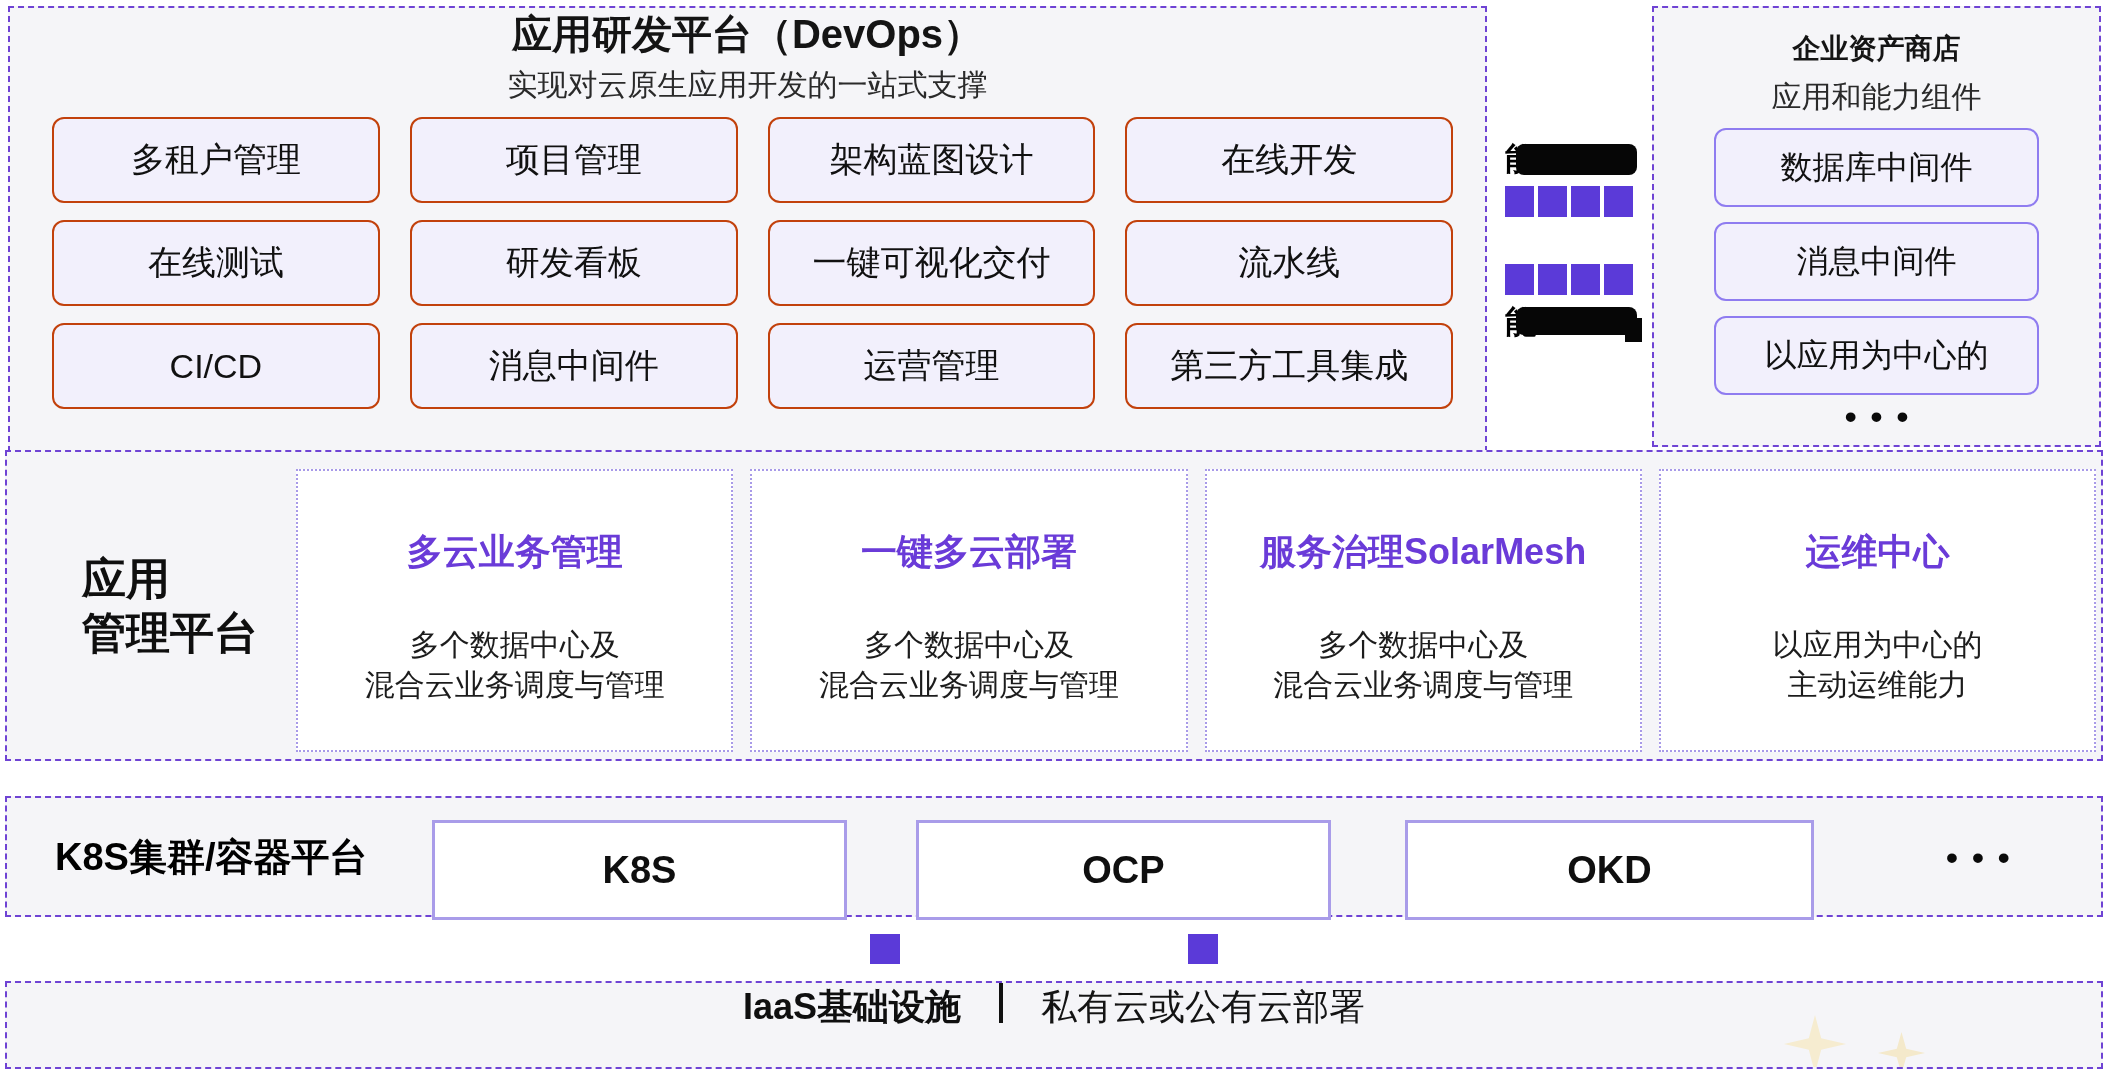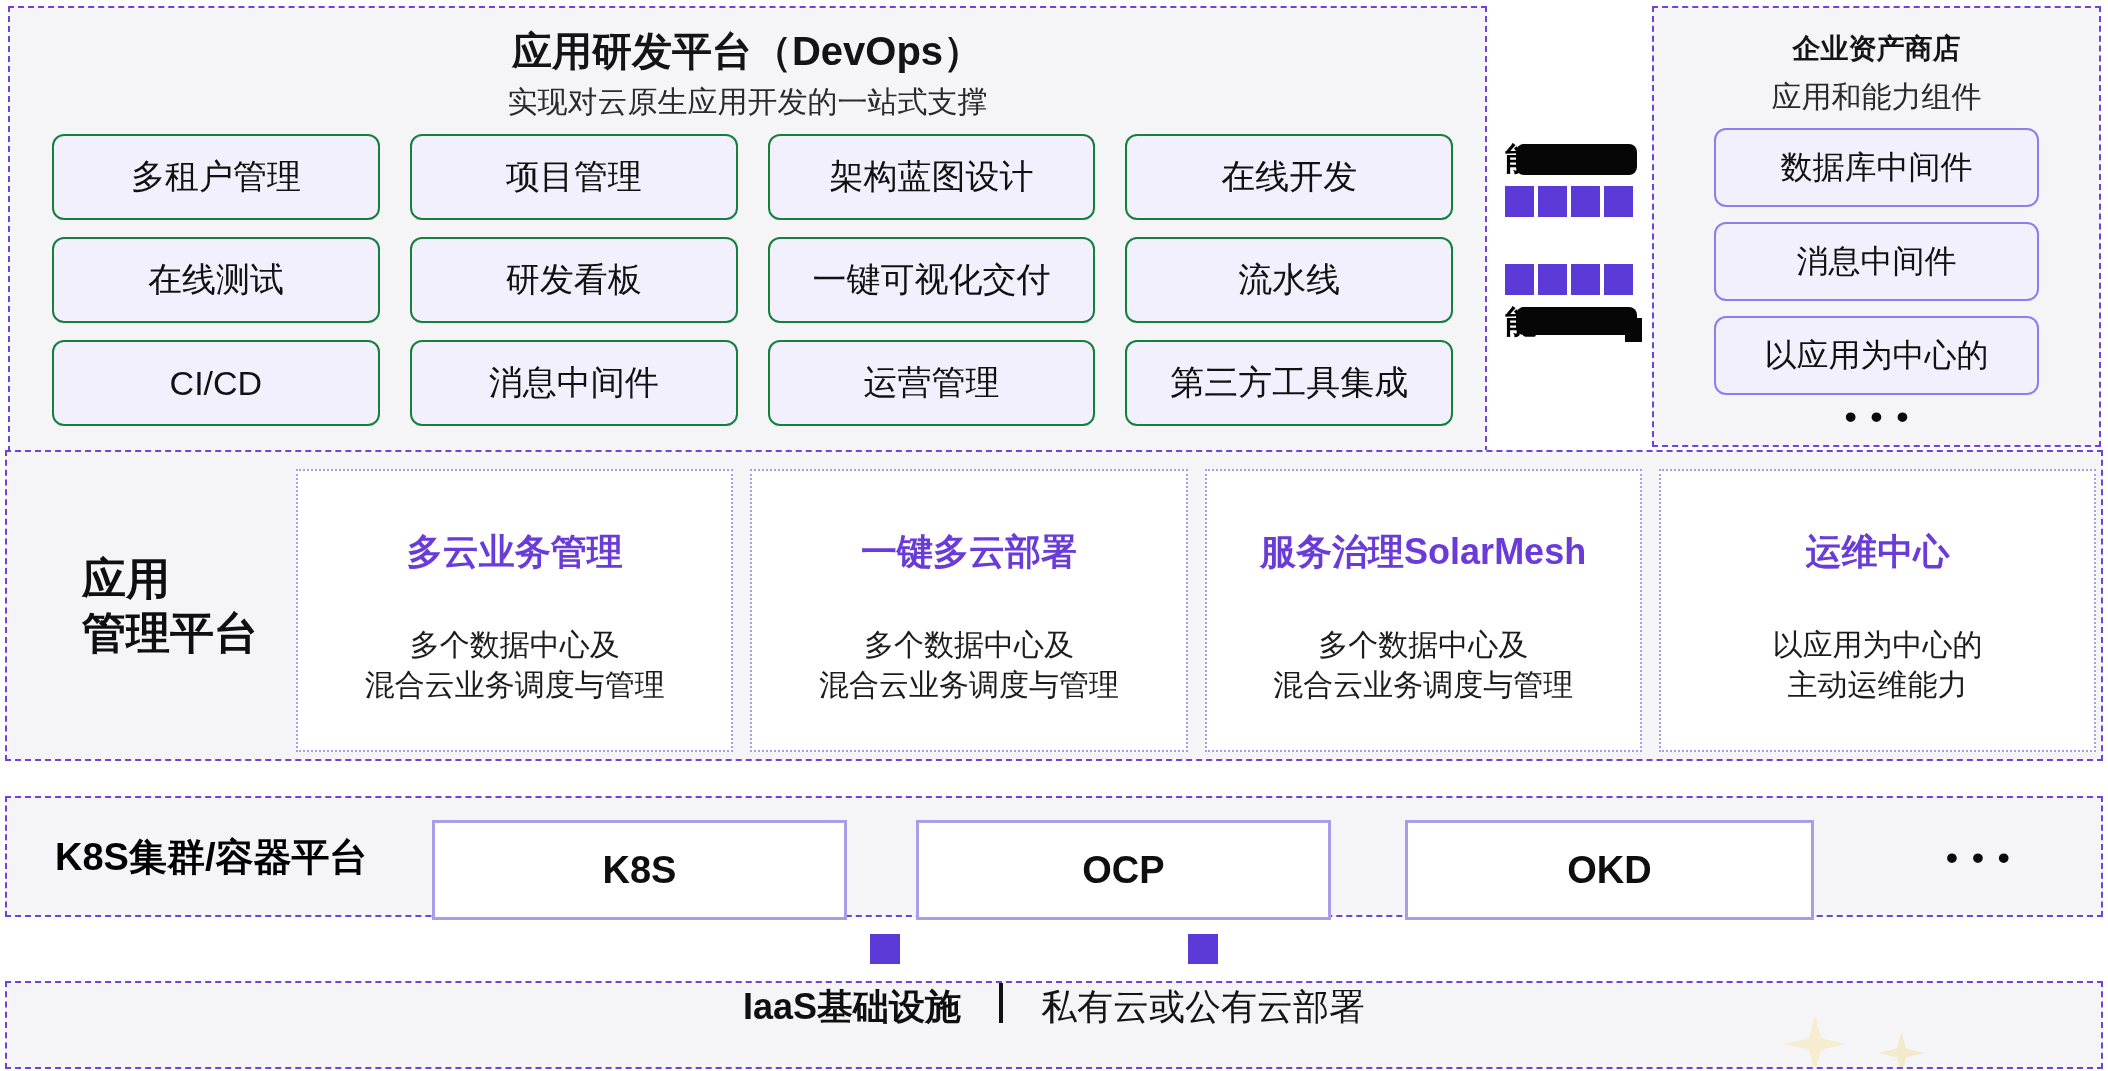--- a/index.html
+++ b/index.html
@@ -3,24 +3,24 @@
 <meta charset="utf-8">
 <style>
   html,body { margin:0; padding:0; background:#ffffff; }
   body { font-family:"Liberation Sans","DejaVu Sans",sans-serif; color:#111; }
   .canvas { position:relative; width:2108px; height:1071px; background:#fff; overflow:hidden; }
 
   .box { position:absolute; box-sizing:border-box; border:2px dashed #6f43d4; background:#f5f5f8; }
 
   
   .devops { left:8px; top:6px; width:1479px; height:446px; text-align:center; }
-  .panel-title { margin-top:17px; font-size:40px; line-height:52px; font-weight:800; color:#141414; }
+  .panel-title { margin-top:0; font-size:40px; line-height:52px; font-weight:800; color:#141414; }
   .panel-subtitle { margin-top:6px; font-size:30px; line-height:38px; color:#2a2a2a; }
   .module-grid { display:grid; grid-template-columns:repeat(4,1fr); column-gap:30px; row-gap:17px; margin:13px 32px 0 42px; }
-  .chip { height:86px; box-sizing:border-box; background:#f2f0fc; border:2px solid #15803d; border-radius:12px;
+  .chip { height:86px; box-sizing:border-box; background:#f2f0fc; border:2px solid #c2410c; border-radius:12px;
           display:flex; align-items:center; justify-content:center; font-size:34px; color:#111; }
 
   
   .link-strip { position:absolute; left:1489px; top:140px; width:160px; display:flex; flex-direction:column; align-items:flex-start; padding-left:16px; }
   .redact { position:relative; width:132px; height:31px; }
   .redact .char { position:absolute; left:0; top:-3px; font-size:32px; line-height:36px; font-weight:600; color:#000; }
   .redact .bar { position:absolute; left:11px; top:0; right:0; bottom:0; background:#060606; border-radius:8px; }
   .redact .frag { position:absolute; right:-5px; bottom:-7px; width:17px; height:24px; background:#060606; }
   .redact.top { margin-top:4px; }
   .redact.bottom { margin-top:12px; height:28px; }

